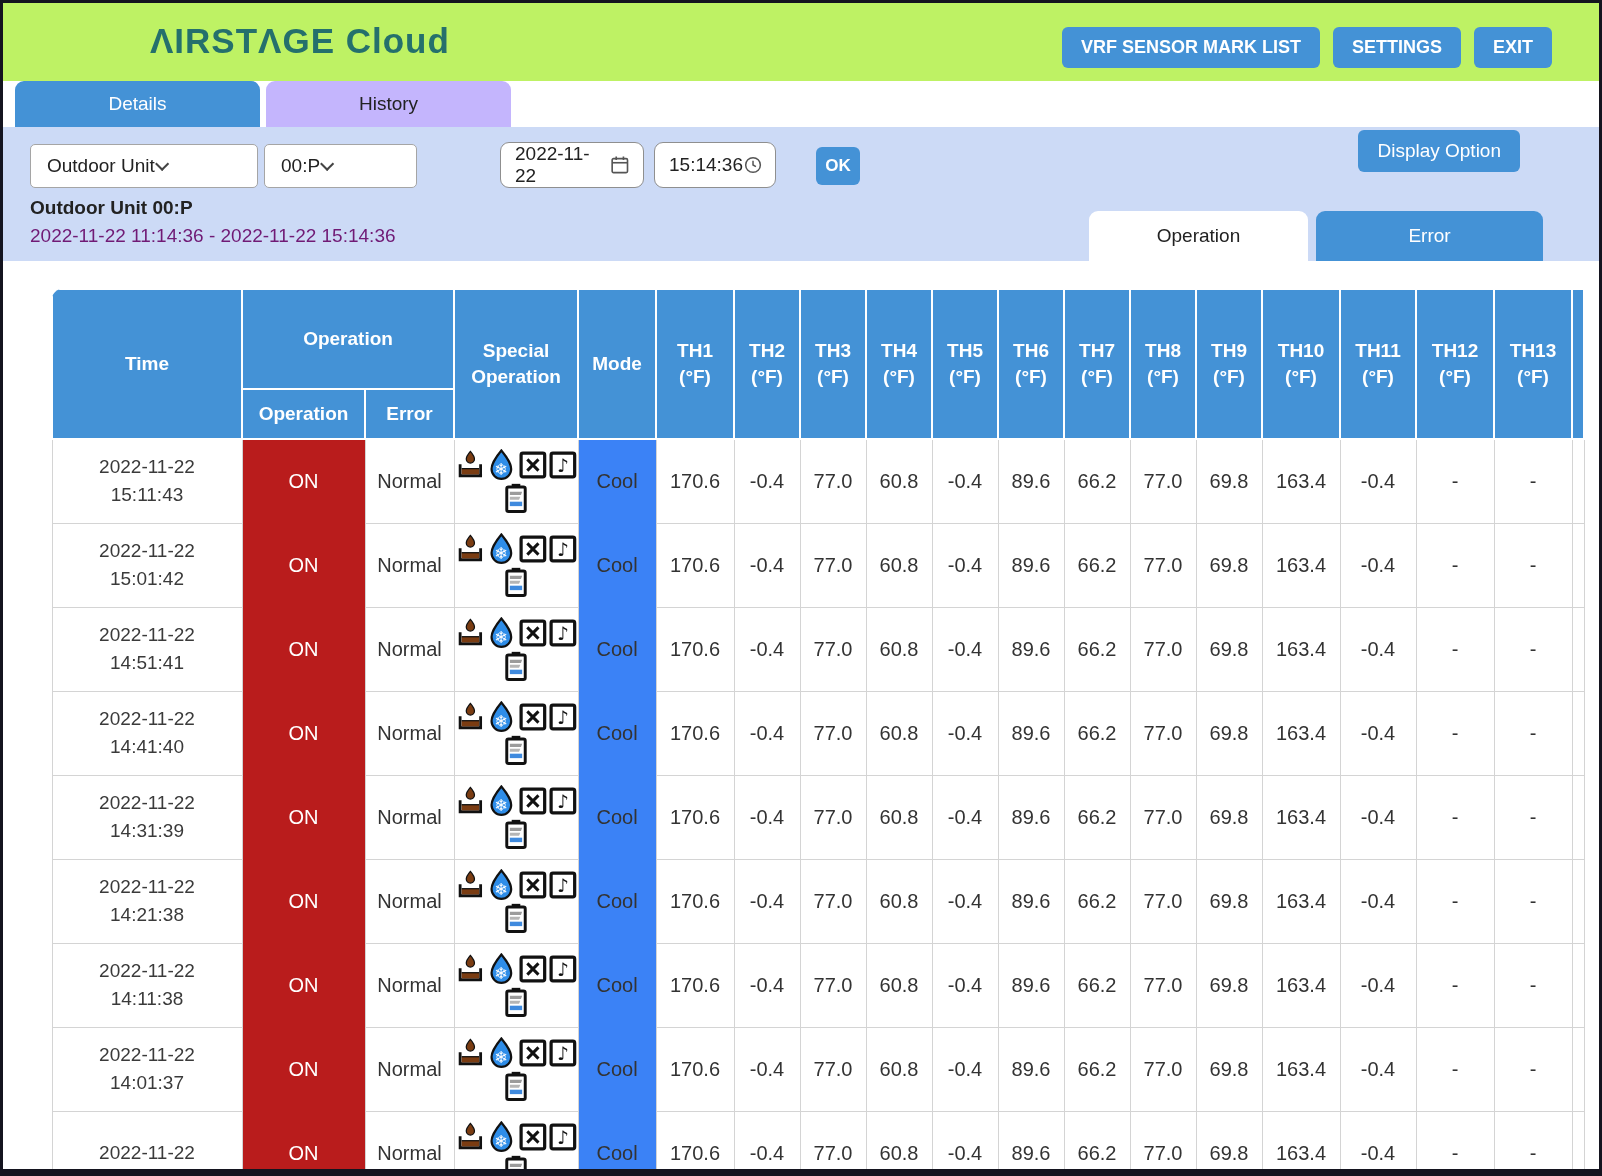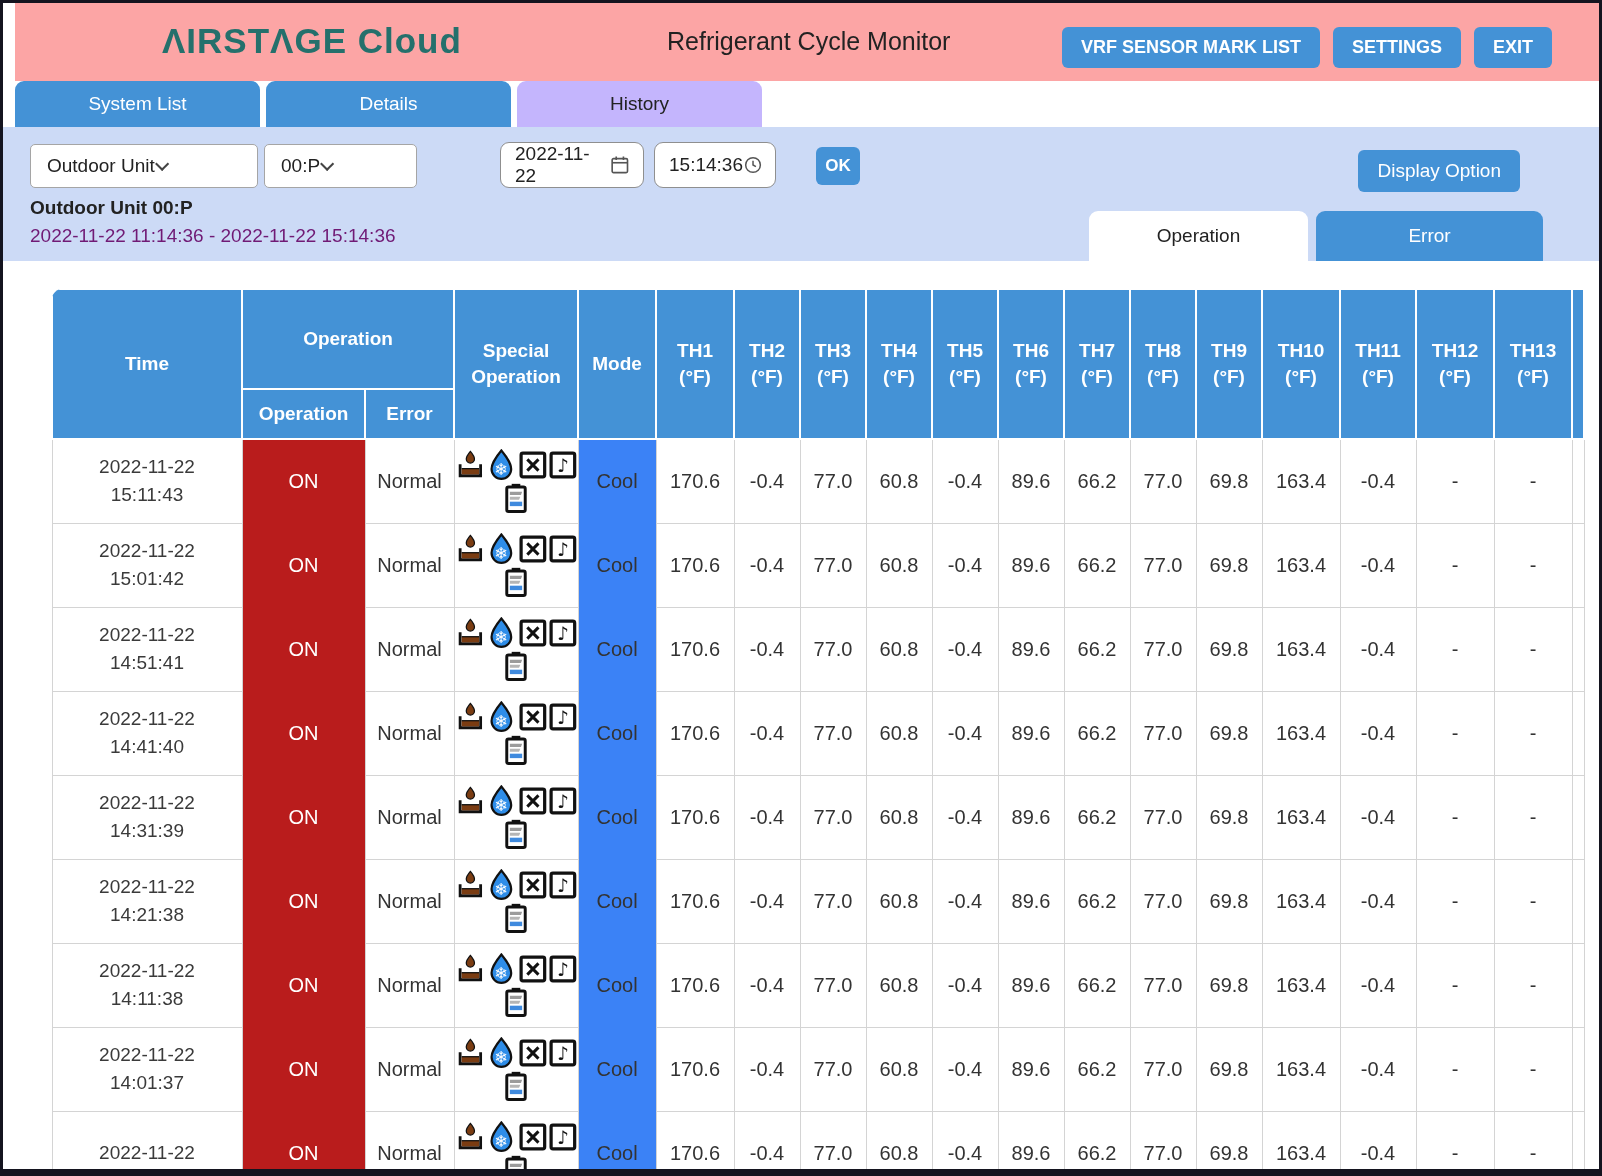--- a/index.html
+++ b/index.html
@@ -7,21 +7,21 @@
   body {
     font-family:"Liberation Sans", sans-serif;
     background:#fff;
     border:3px solid #14141f;
     border-bottom-width:7px;
     overflow:hidden;
     position:relative;
     color:#333;
   }
   
-  .topbar { height:78px; background:#fca5a5; position:relative;margin-left:12px; }
+  .topbar { height:78px; background:#bef264; position:relative; }
   .logo {
     position:absolute; left:147px; top:18px;
     font-size:35px; font-weight:600; letter-spacing:1px;
     color:#25706c;
   }
   .page-title {
     position:absolute; left:652px; top:24px;
     font-size:25px; color:#222;
   }
   .topbar-buttons { position:absolute; right:47px; top:24px; display:flex; gap:13px; }
@@ -54,21 +54,21 @@
   .field {
     position:absolute; top:15px; height:46px; background:#fff;
     border:1px solid #8f8f8f; border-radius:9px;
     display:flex; align-items:center; justify-content:space-between;
     padding:0 12px 0 14px; font-size:19px; color:#222;
   }
   #date-field { left:497px; width:144px; }
   #time-field { left:651px; width:122px; }
   .ok-btn { position:absolute; left:813px; top:20px; width:44px; height:38px;
             font-size:17px; border-radius:6px; }
-  .display-option-btn { position:absolute; right:79px; top:23px; height:42px; font-size:19px; font-weight:normal; }
+  .display-option-btn { position:absolute; right:79px; top:3px; height:42px; font-size:19px; font-weight:normal; }
   .summary-unit  { position:absolute; left:27px; top:70px; font-size:19px; font-weight:bold; color:#222; }
   .summary-range { position:absolute; left:27px; top:98px; font-size:19px; color:#701a75; }
   .view-tab {
     position:absolute; bottom:0; height:50px; border-radius:9px 9px 0 0;
     display:flex; align-items:center; justify-content:center;
     font-size:19px; cursor:pointer;
   }
   #view-tab-operation { left:1086px; width:219px; background:#fff; color:#222; }
   #view-tab-error    { left:1313px; width:227px; background:#4492d6; color:#fff; }
   
@@ -92,30 +92,28 @@
   .icons-row { display:flex; align-items:center; justify-content:center; }
   .icons-row svg { display:block; }
   
   .mini-icon { display:block; }
 </style>
 </head>
 <body>
 
 <div class="topbar">
   <div class="logo">ΛIRSTΛGE Cloud</div>
-  <div class="page-title">Refrigerant Cycle Monitor</div>
   <div class="topbar-buttons">
     <button class="btn">VRF SENSOR MARK LIST</button>
     <button class="btn">SETTINGS</button>
     <button class="btn">EXIT</button>
   </div>
 </div>
 
 <div class="main-tabs">
-  <div class="main-tab">System List</div>
   <div class="main-tab">Details</div>
   <div class="main-tab active">History</div>
 </div>
 
 <div class="strip">
   <div class="select-box" id="unit-type-select">
     <span>Outdoor Unit</span>
     <span class="chev"></span>
   </div>
   <div class="select-box" id="unit-id-select">

